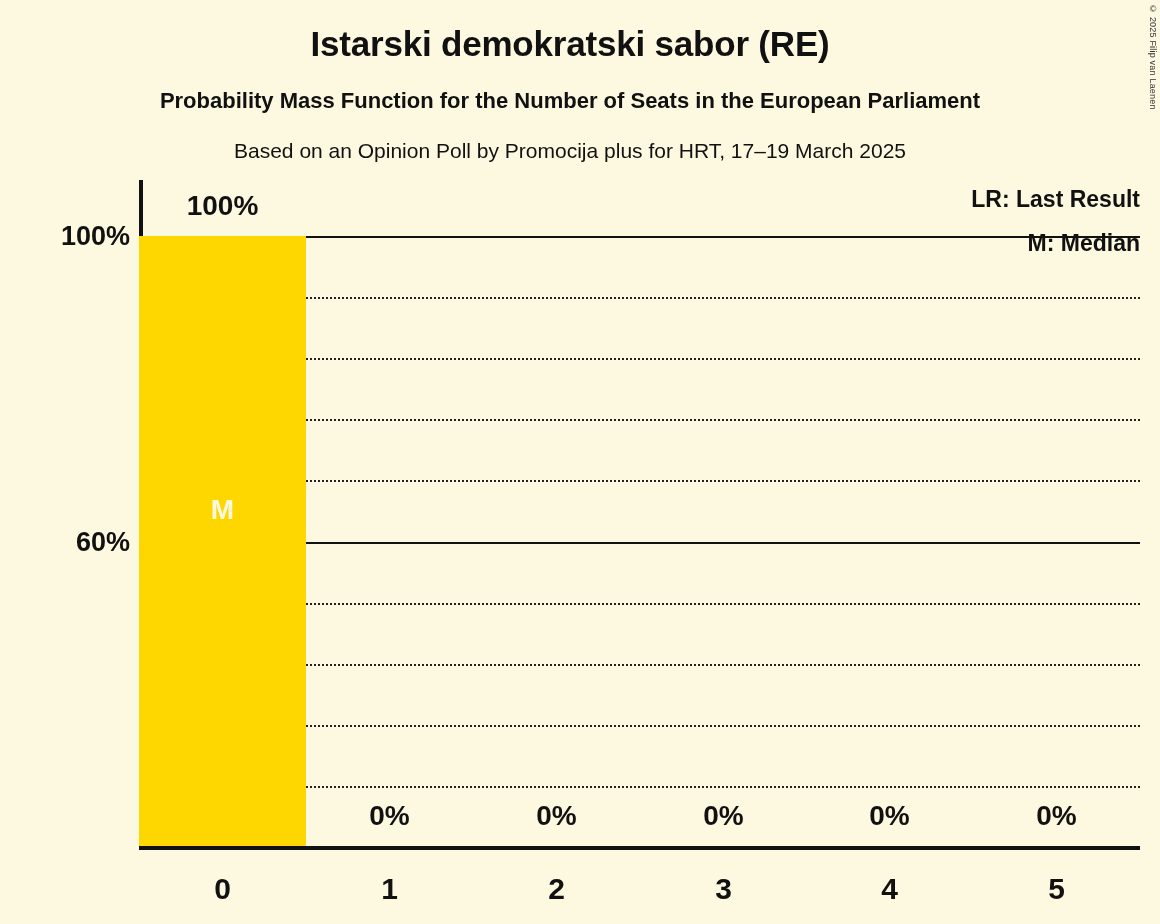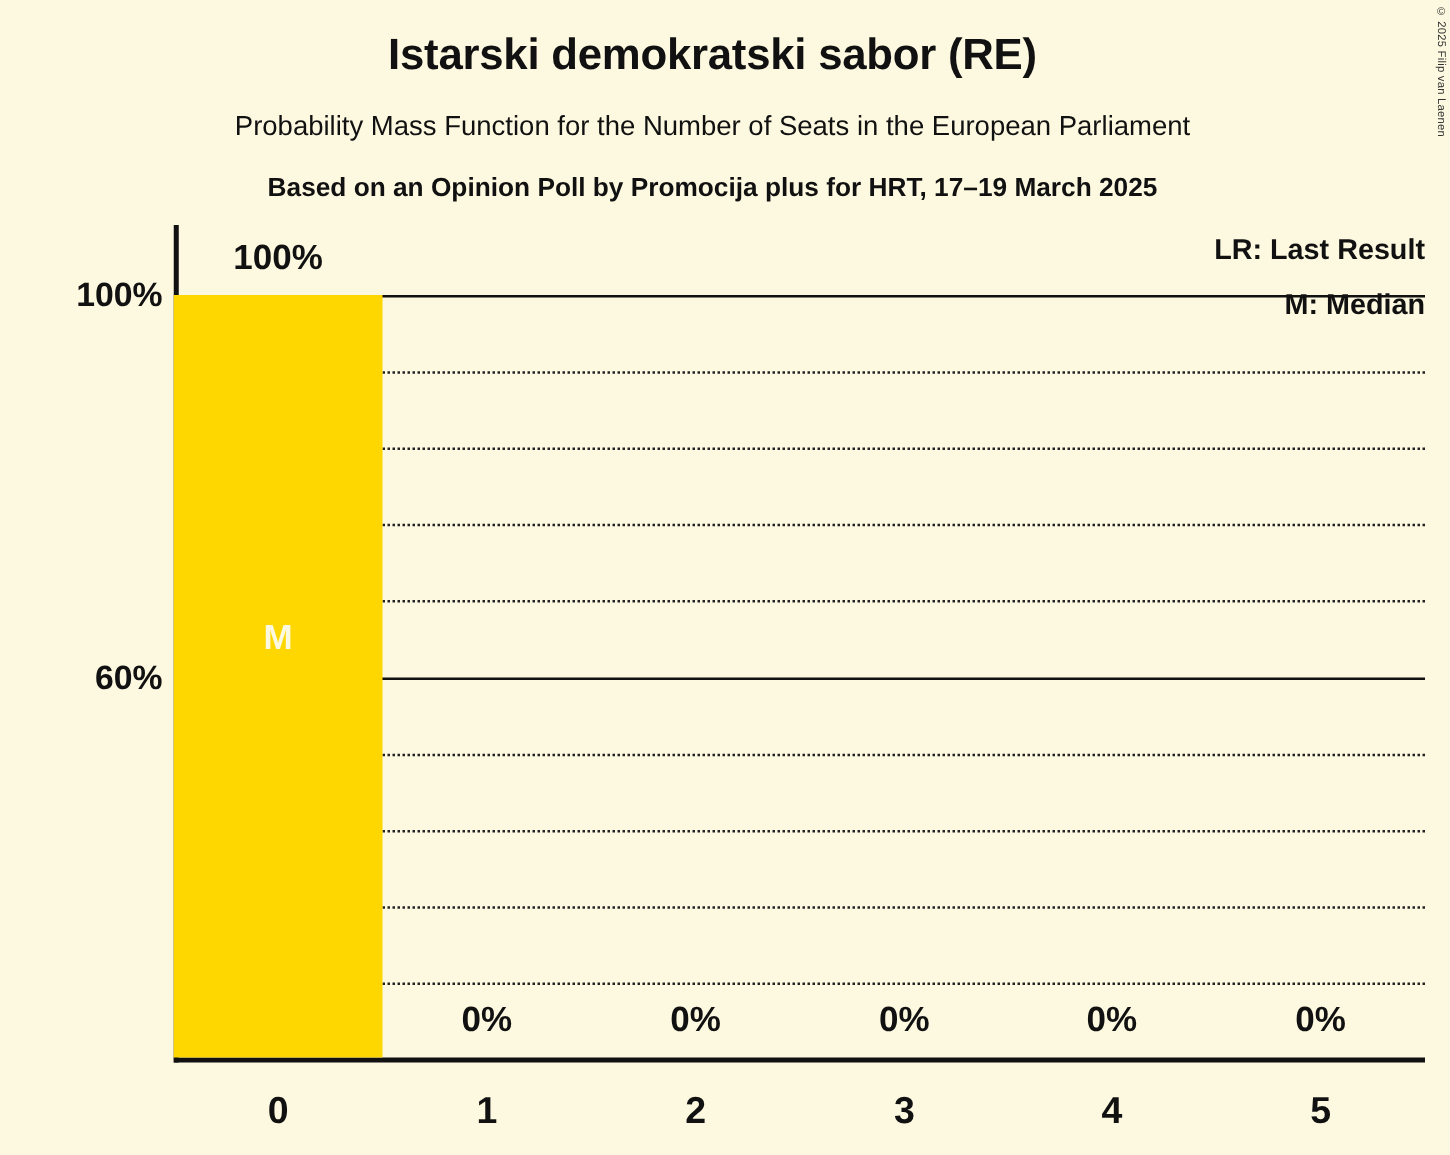--- a/index.html
+++ b/index.html
@@ -32,30 +32,30 @@
     font-weight: bold;
     letter-spacing: -0.2px;
   }
   .subtitle {
     position: absolute;
     left: 0;
     top: 88px;
     width: 1140px;
     text-align: center;
     font-size: 22px;
-    font-weight: normal;
+    font-weight: bold;
   }
   .subtitle2 {
     position: absolute;
     left: 0;
     top: 139px;
     width: 1140px;
     text-align: center;
     font-size: 21px;
-    font-weight: bold;
+    font-weight: normal;
   }
   .copyright {
     position: absolute;
     right: 2px;
     top: 4px;
     font-size: 9px;
     color: #333;
     writing-mode: vertical-rl;
     text-orientation: mixed;
     letter-spacing: 0.2px;

